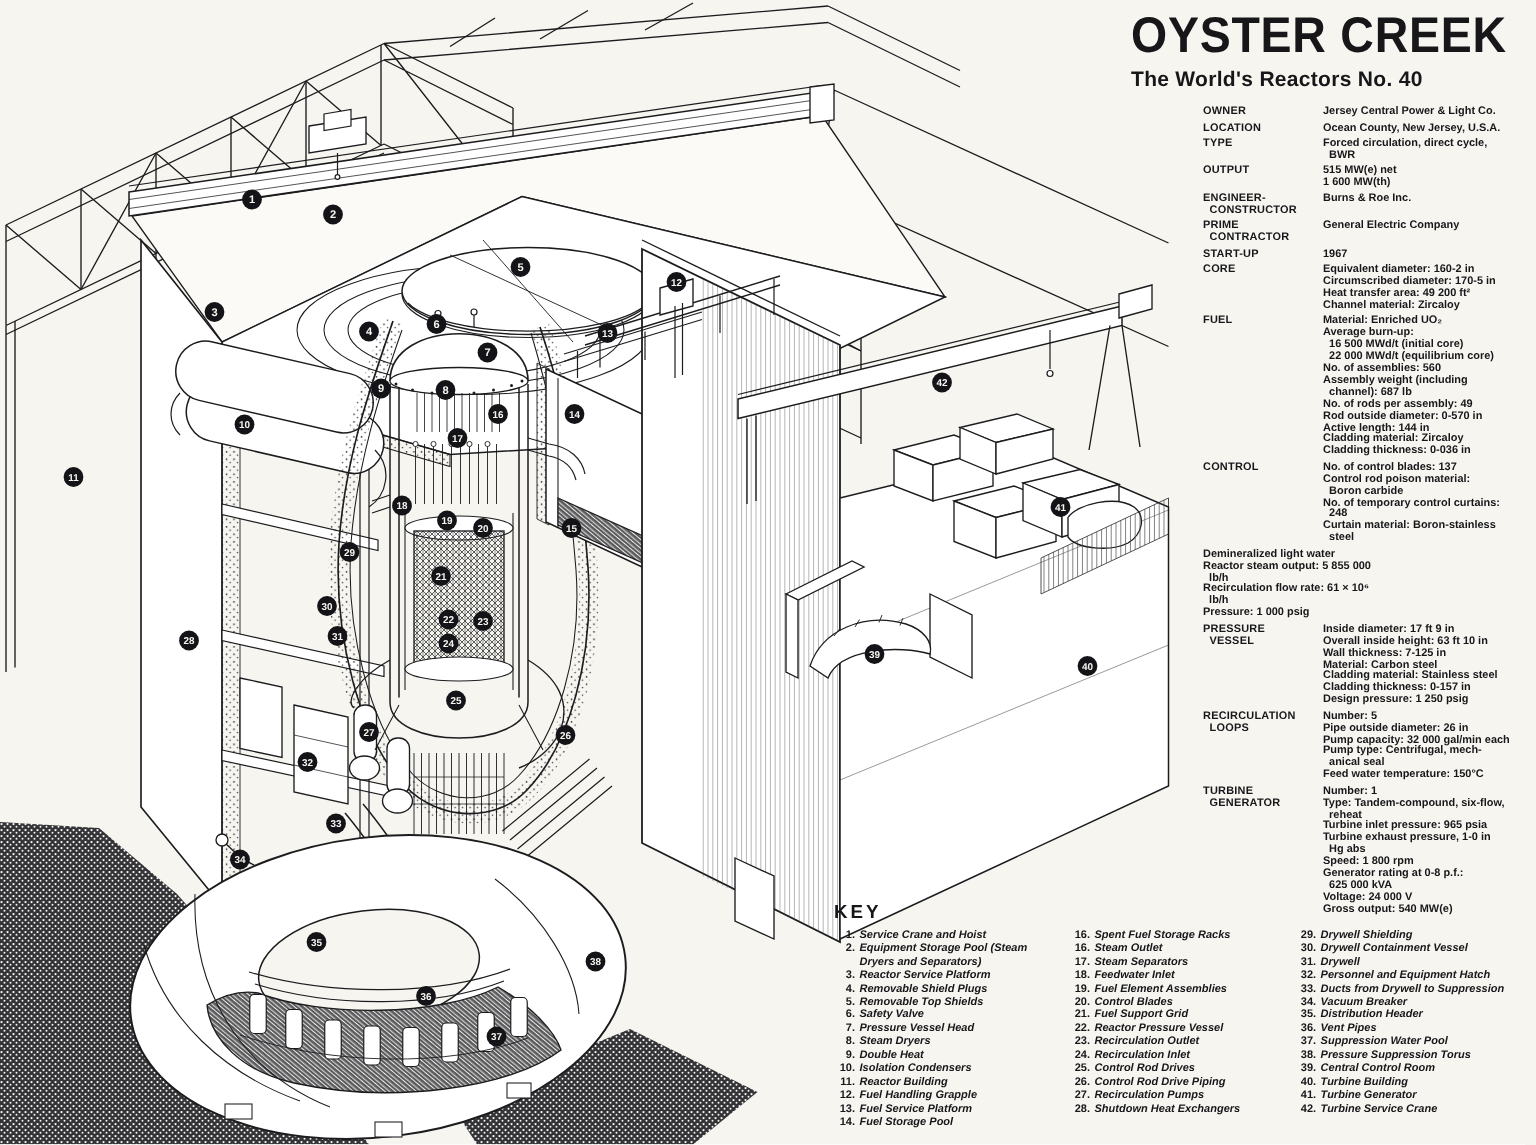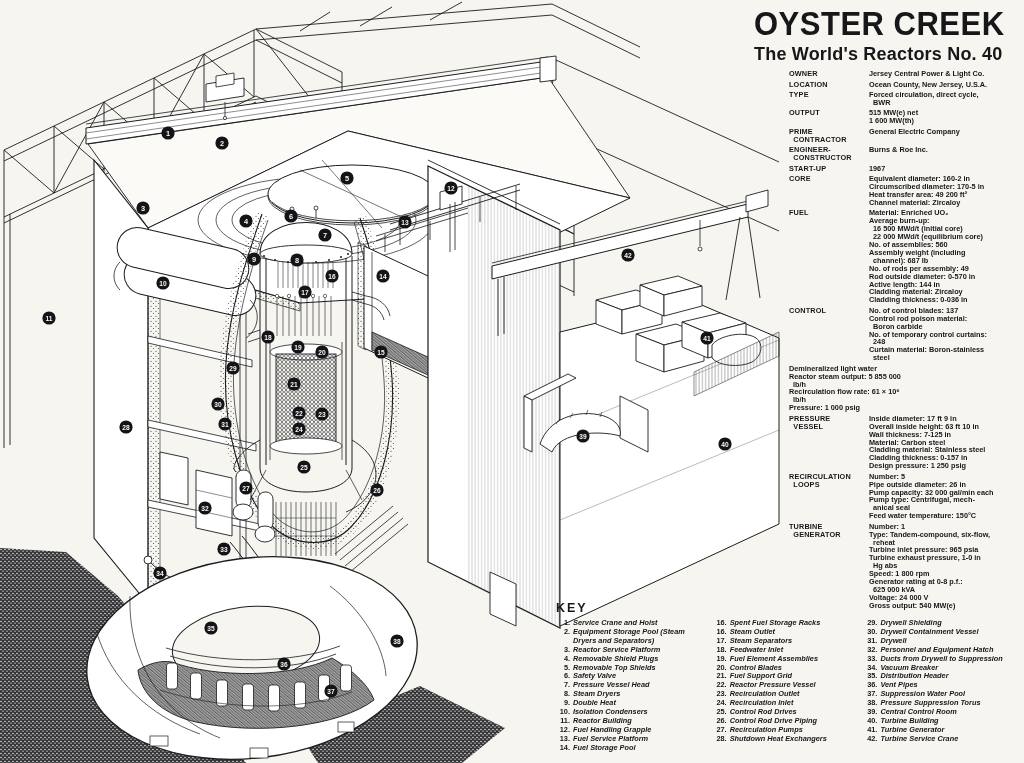--- a/index.html
+++ b/index.html
@@ -1,22 +1,22 @@
 <!DOCTYPE html>
 <html><head>
 <meta charset="utf-8">
 <style>
   html,body{margin:0;padding:0;background:#ffffff;font-family:"Liberation Sans",sans-serif;}
   .stage{position:relative;width:1024px;height:763px;background:#f6f5f0;overflow:hidden;color:#17171a;}
   svg text{font-family:"Liberation Sans",sans-serif;}
   .hdr{position:absolute;left:754px;top:8px;width:264px;text-align:left;z-index:5;}
   .hdr-title{font-size:31px;font-weight:bold;letter-spacing:.5px;line-height:1;transform:scaleY(1.08);white-space:nowrap;}
-  .hdr-sub{font-size:18px;font-weight:bold;margin-top:5px;letter-spacing:.2px;}
+  .hdr-sub{font-size:14px;font-weight:bold;margin-top:5px;letter-spacing:.2px;}
   .specs{position:absolute;left:789px;top:70px;width:233px;z-index:5;}
-  .spec-row{display:flex;margin-bottom:2.6px;}
+  .spec-row{display:flex;margin-bottom:2.6px;margin-left:13px;}
   .spec-label{width:80px;flex:none;font-size:7.3px;font-weight:bold;line-height:7.9px;white-space:pre-wrap;letter-spacing:.15px;}
   .spec-value{flex:1;font-size:7.3px;font-weight:bold;line-height:7.9px;white-space:pre-wrap;}
   .key{position:absolute;left:556px;top:601px;width:466px;z-index:5;}
   .key-title{font-size:12.5px;font-weight:bold;letter-spacing:2px;margin-bottom:4px;}
   .key-cols{display:flex;gap:8px;}
   .key-col{font-size:7.35px;font-weight:bold;line-height:8.9px;}
   .key-col-0{width:150px;}.key-col-1{width:144px;}.key-col-2{width:160px;}
   .key-item{display:flex;}
   .key-num{width:14px;text-align:right;margin-right:3px;flex:none;}
   .key-text{flex:1;font-style:italic;}
@@ -368,28 +368,28 @@
           <div class="spec-label">TYPE</div>
           <div class="spec-value">Forced circulation, direct cycle,
   BWR</div>
         </div>
         <div class="spec-row">
           <div class="spec-label">OUTPUT</div>
           <div class="spec-value">515 MW(e) net
 1 600 MW(th)</div>
         </div>
         <div class="spec-row">
+          <div class="spec-label">ENGINEER-
+  CONSTRUCTOR</div>
+          <div class="spec-value">Burns &amp; Roe Inc.</div>
+        </div>
+        <div class="spec-row">
           <div class="spec-label">PRIME
   CONTRACTOR</div>
           <div class="spec-value">General Electric Company</div>
-        </div>
-        <div class="spec-row">
-          <div class="spec-label">ENGINEER-
-  CONSTRUCTOR</div>
-          <div class="spec-value">Burns &amp; Roe Inc.</div>
         </div>
         <div class="spec-row">
           <div class="spec-label">START-UP</div>
           <div class="spec-value">1967</div>
         </div>
         <div class="spec-row">
           <div class="spec-label">CORE</div>
           <div class="spec-value">Equivalent diameter: 160-2 in
 Circumscribed diameter: 170-5 in
 Heat transfer area: 49 200 ft²

